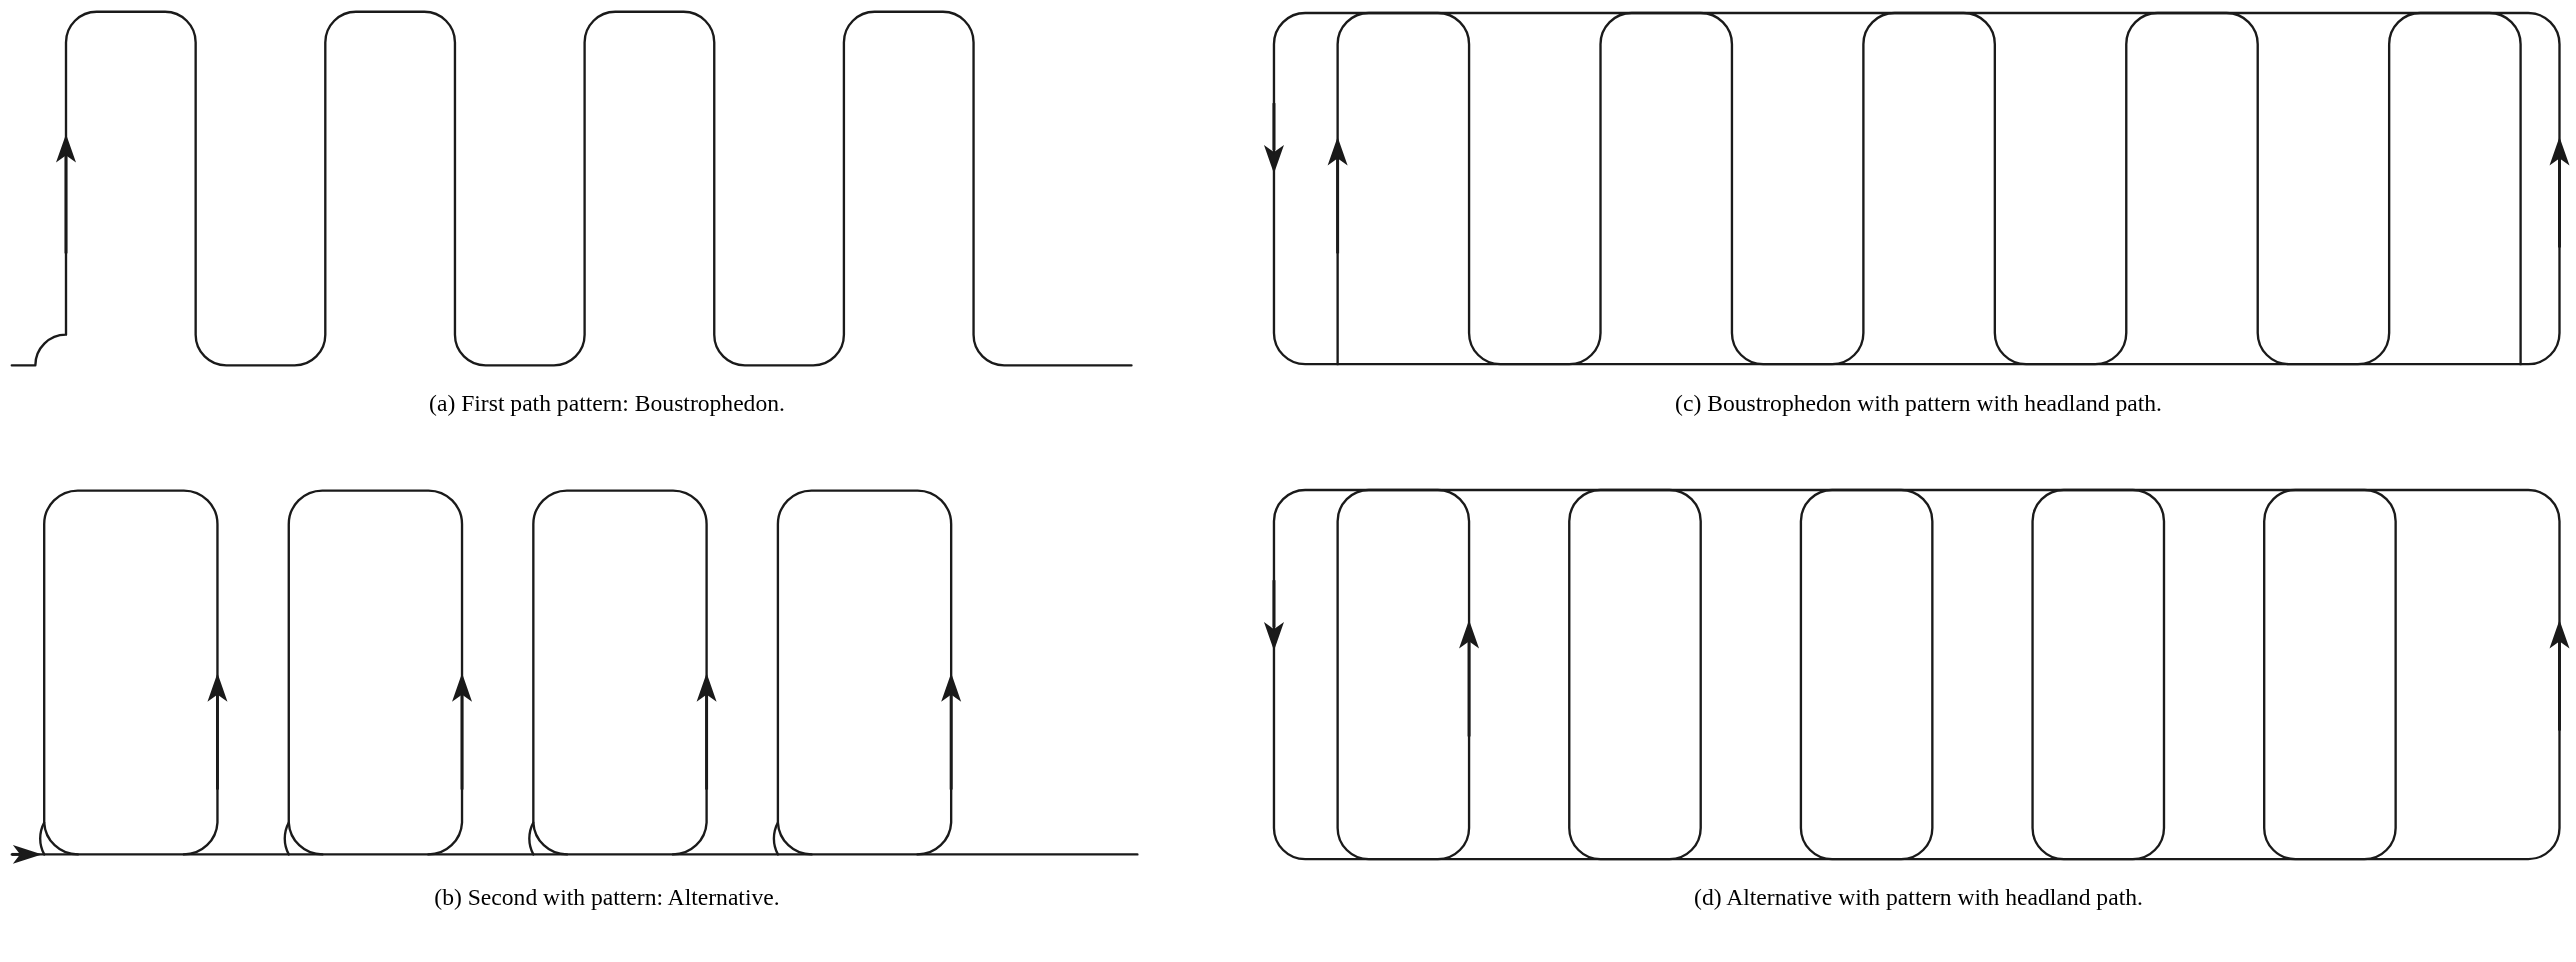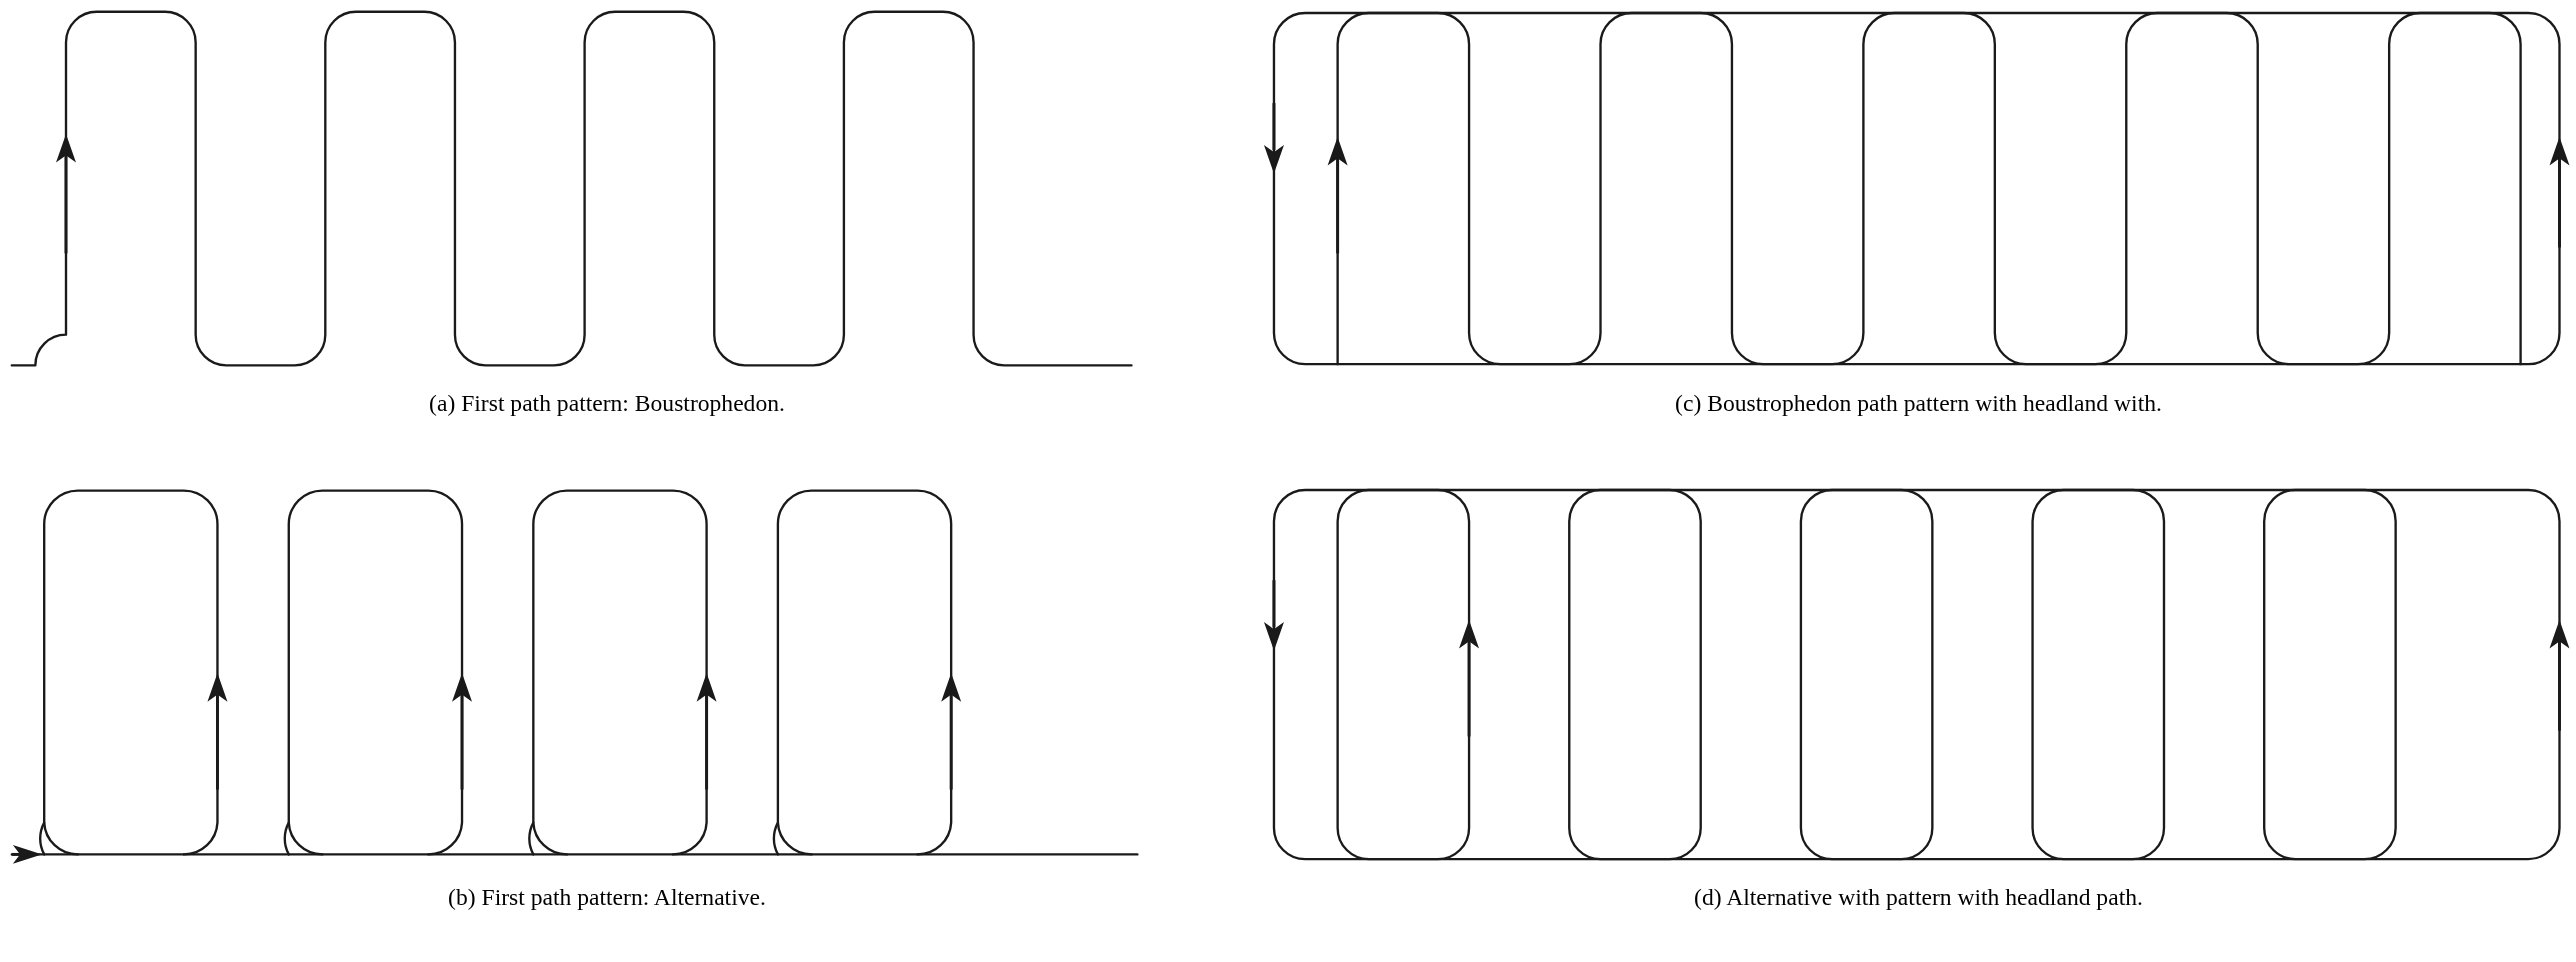--- a/index.html
+++ b/index.html
@@ -178,21 +178,21 @@
         <g>
           <path d="M 1199 530 L 1199 345" stroke="#1a1a1a" stroke-width="5" fill="none"></path>
           <path d="M 1199 337 L 1185 377 L 1199 367 L 1213 377 Z" fill="#1a1a1a" stroke="#1a1a1a" stroke-width="3"></path>
         </g>
         <g>
           <path d="M 1614 530 L 1614 345" stroke="#1a1a1a" stroke-width="5" fill="none"></path>
           <path d="M 1614 337 L 1600 377 L 1614 367 L 1628 377 Z" fill="#1a1a1a" stroke="#1a1a1a" stroke-width="3"></path>
         </g>
       </svg>
     </div>
-    <div class="caption">(b) First path pattern: Alternative.</div>
+    <div class="caption">(b) Second with pattern: Alternative.</div>
   </div>
 
   <div class="panel" id="panel-c">
     <div class="panel-canvas">
       <svg viewBox="0 0 2231 650" preserveAspectRatio="none">
         <g fill="none" stroke="#1a1a1a" stroke-width="4" stroke-linecap="round" stroke-linejoin="round">
 
           <path d="M 75 22
                    L 2150 22
                    A 53 53 0 0 1 2203 75
@@ -252,21 +252,21 @@
           <path d="M 130 430 L 130 245" stroke="#1a1a1a" stroke-width="5" fill="none"></path>
           <path d="M 130 237 L 116 277 L 130 267 L 144 277 Z" fill="#1a1a1a" stroke="#1a1a1a" stroke-width="3"></path>
         </g>
 
         <g>
           <path d="M 2203 420 L 2203 245" stroke="#1a1a1a" stroke-width="5" fill="none"></path>
           <path d="M 2203 237 L 2189 277 L 2203 267 L 2217 277 Z" fill="#1a1a1a" stroke="#1a1a1a" stroke-width="3"></path>
         </g>
       </svg>
     </div>
-    <div class="caption">(c) Boustrophedon path pattern with headland with.</div>
+    <div class="caption">(c) Boustrophedon with pattern with headland path.</div>
   </div>
 
   <div class="panel" id="panel-d">
     <div class="panel-canvas">
       <svg viewBox="0 0 2231 680" preserveAspectRatio="none">
         <g fill="none" stroke="#1a1a1a" stroke-width="4" stroke-linecap="round" stroke-linejoin="round">
 
           <path d="M 75 22
                    L 2150 22
                    A 53 53 0 0 1 2203 75

